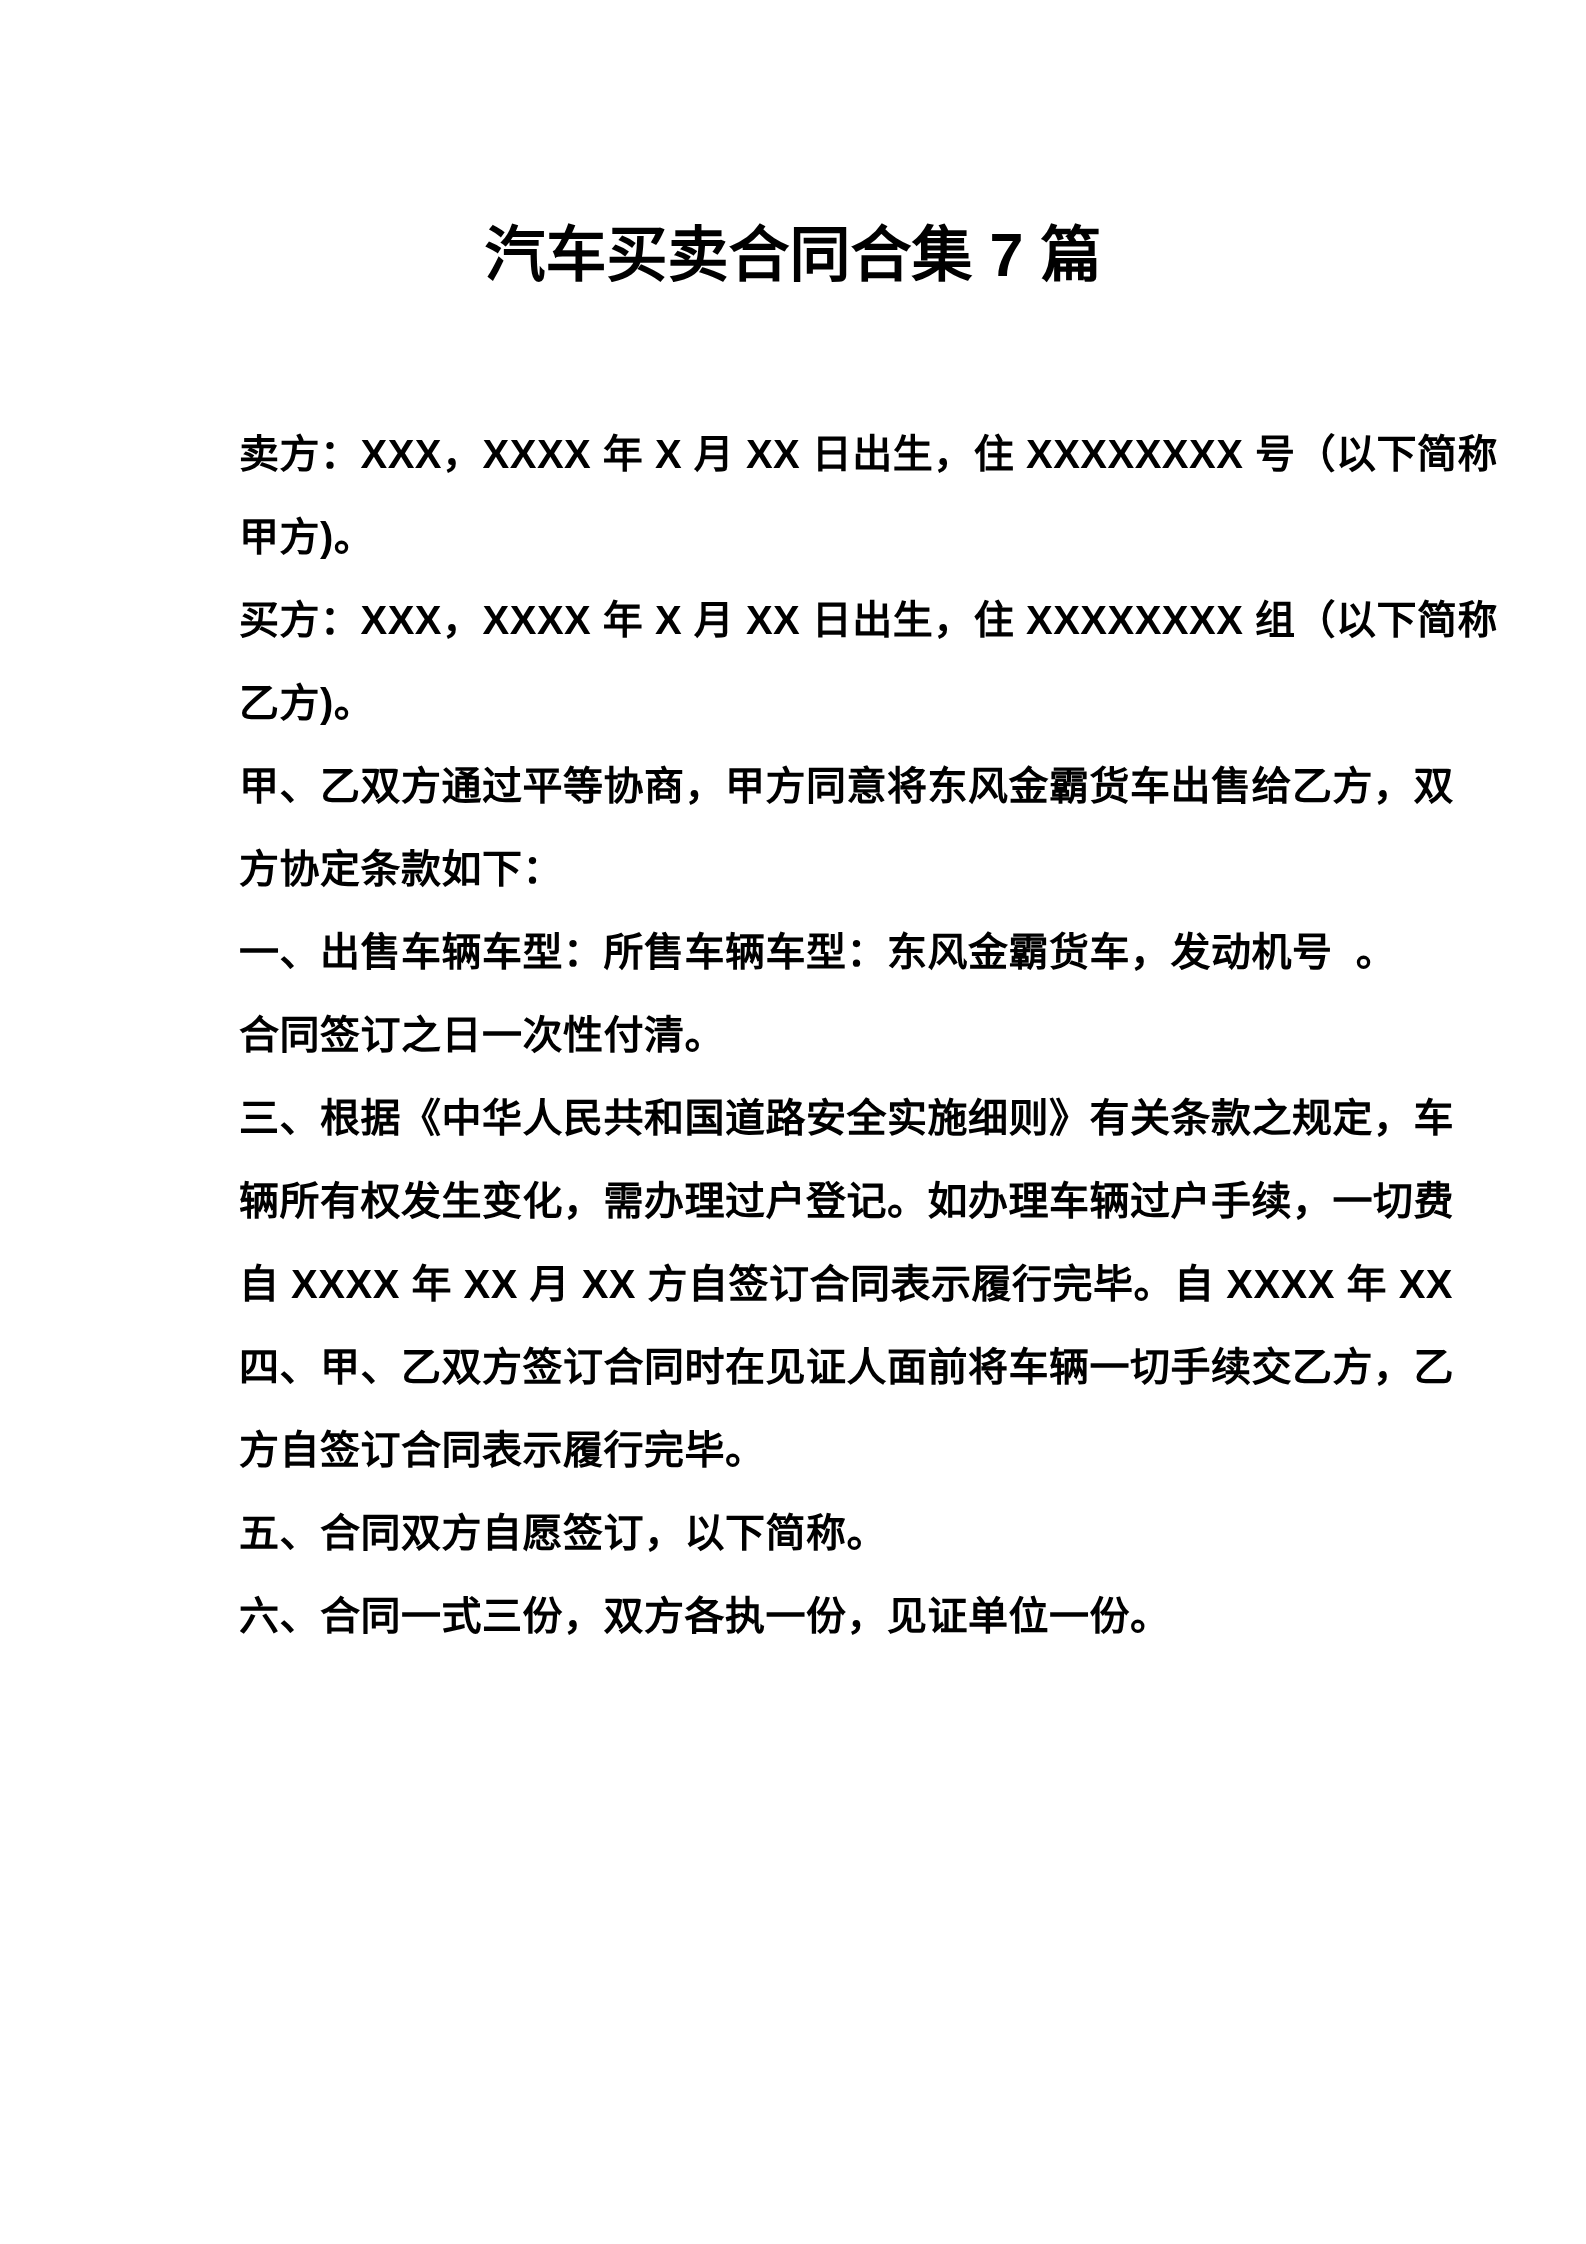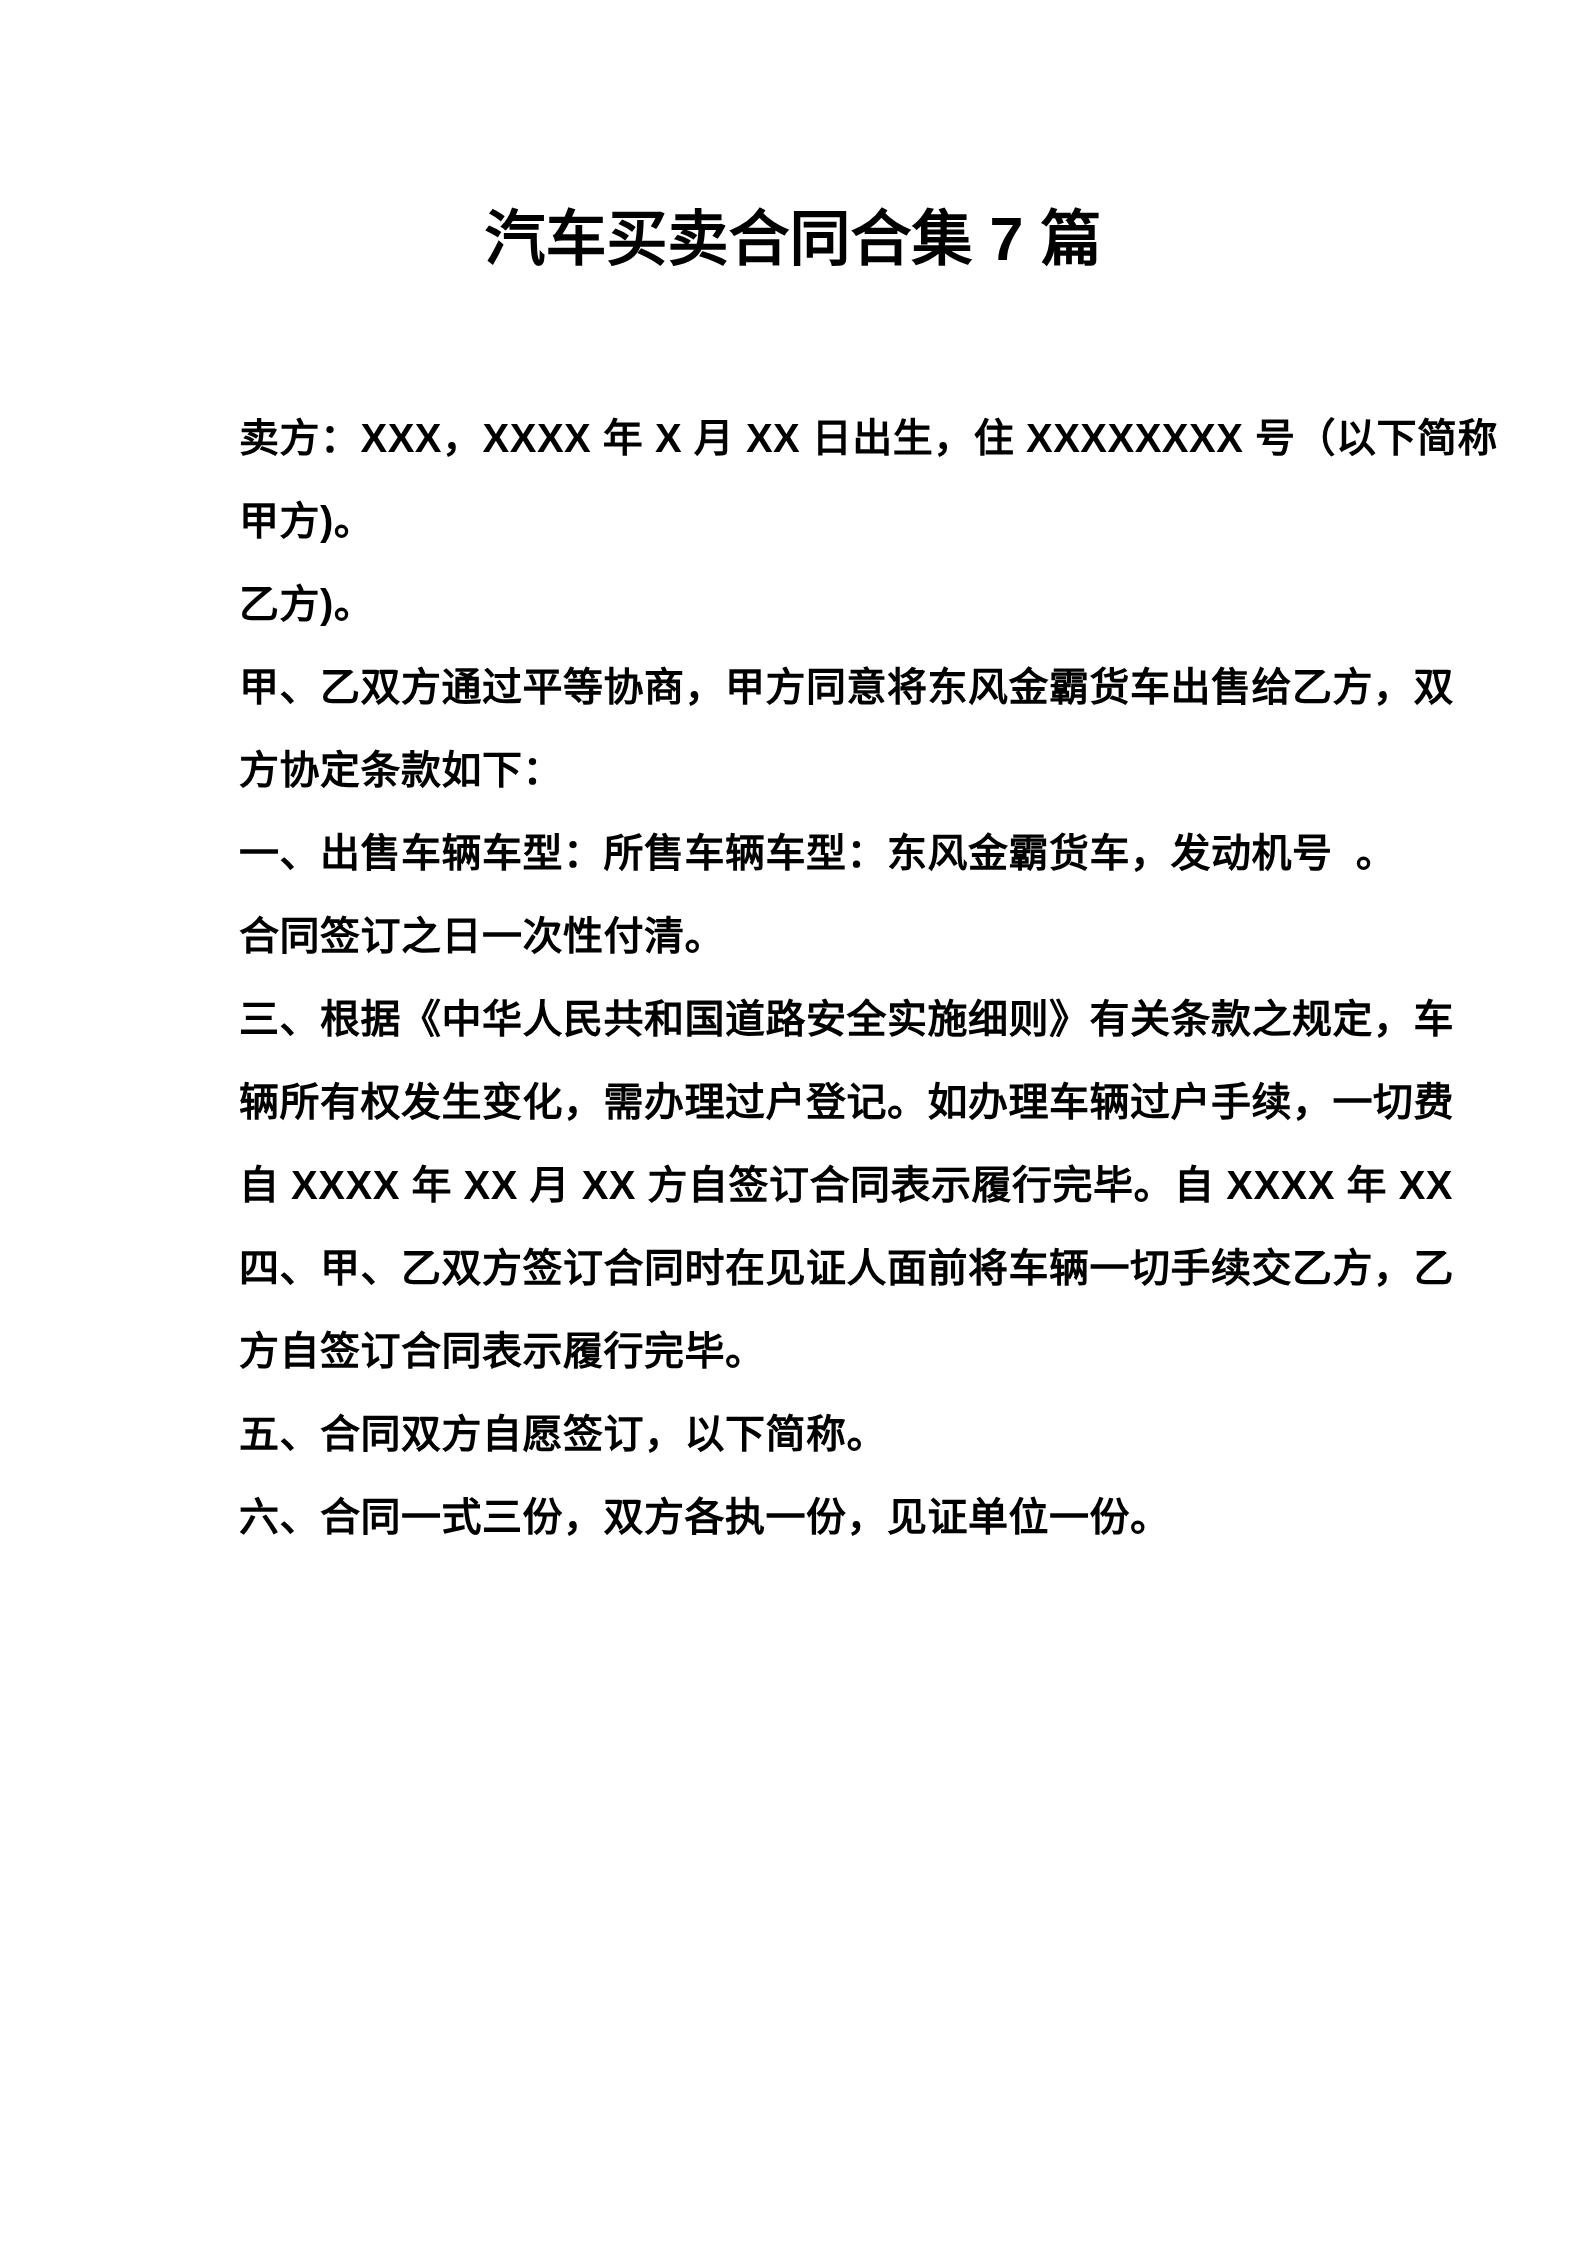--- a/index.html
+++ b/index.html
@@ -9,20 +9,21 @@
     background: #ffffff;
     font-family: "Liberation Sans", "DejaVu Sans", sans-serif;
   }
   .page {
     position: relative;
     width: 1586px;
     height: 1995px;
     background: #ffffff;
     overflow: hidden;
     color: #000000;
+    margin-top: 16px;
   }
   .doc-title {
     position: absolute;
     top: 206px;
     left: 0;
     width: 100%;
     text-align: center;
     font-size: 61px;
     font-weight: bold;
     line-height: 1.1;
@@ -46,20 +47,21 @@
   }
 </style>
 </head>
 <body>
 
 <div class="page">
   <h1 class="doc-title">汽车买卖合同合集 7 篇</h1>
   <div class="doc-body">
       <div class="text-line">卖方：XXX，XXXX 年 X 月 XX 日出生，住 XXXXXXXX 号（以下简称</div>
       <div class="text-line">甲方)。</div>
+      <div class="text-line">买方：XXX，XXXX 年 X 月 XX 日出生，住 XXXXXXXX 组（以下简称</div>
       <div class="text-line">乙方)。</div>
       <div class="text-line">甲、乙双方通过平等协商，甲方同意将东风金霸货车出售给乙方，双</div>
       <div class="text-line">方协定条款如下：</div>
       <div class="text-line">一、出售车辆车型：所售车辆车型：东风金霸货车，发动机号  。</div>
       <div class="text-line">合同签订之日一次性付清。</div>
       <div class="text-line">三、根据《中华人民共和国道路安全实施细则》有关条款之规定，车</div>
       <div class="text-line">辆所有权发生变化，需办理过户登记。如办理车辆过户手续，一切费</div>
       <div class="text-line">自 XXXX 年 XX 月 XX 方自签订合同表示履行完毕。自 XXXX 年 XX</div>
       <div class="text-line">四、甲、乙双方签订合同时在见证人面前将车辆一切手续交乙方，乙</div>
       <div class="text-line">方自签订合同表示履行完毕。</div>

